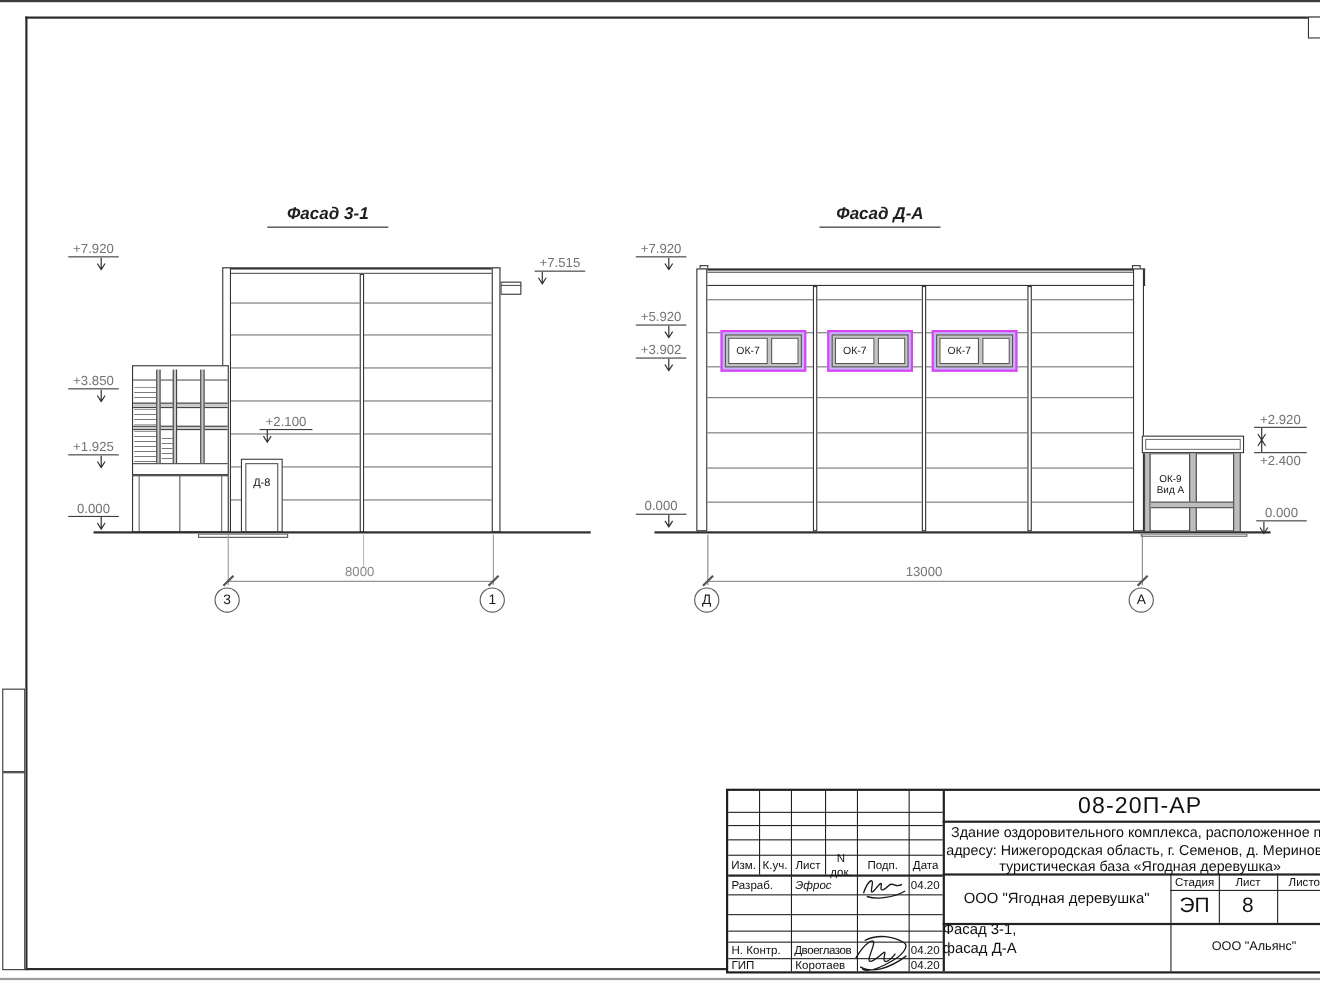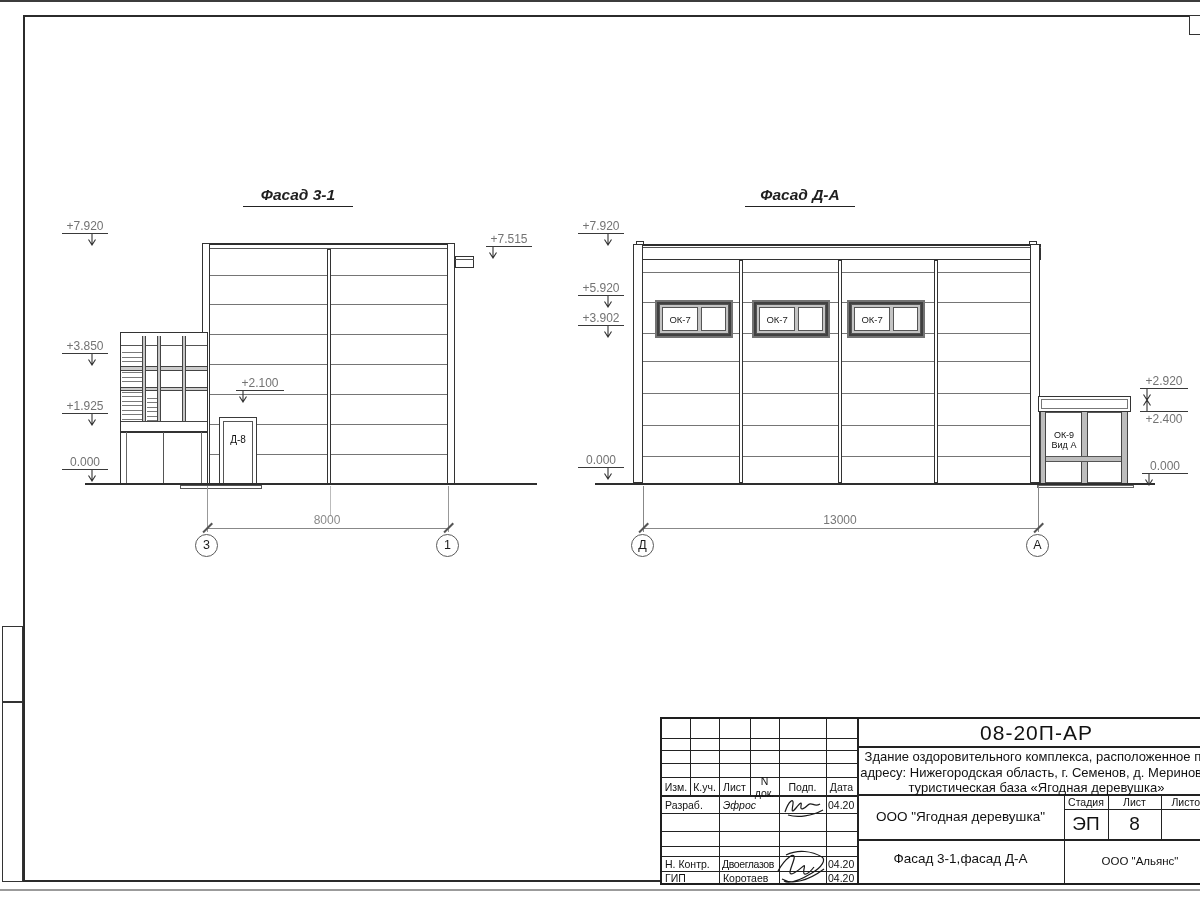--- a/index.html
+++ b/index.html
@@ -21,21 +21,21 @@
   .emark-up { border-bottom:none; border-top:1px solid #3a3a3a; line-height:15px; }
   .earr { position:absolute; top:15px; width:12px; height:12px; }
   .earr.r { right:10px; } .earr.l { left:1px; }
   .earr.up { top:-13px; transform:rotate(180deg); }
   
   .dimtext { position:absolute; font-size:12px; color:#8a8a8a; text-align:center; }
   .tick { position:absolute; width:13px; height:1.5px; background:#555; transform:rotate(-45deg); }
   .axc { position:absolute; width:23px; height:23px; border:1.3px solid #5a5a5a; border-radius:50%;
          background:#fff; text-align:center; line-height:21px; font-size:12.5px; color:#1d1d1d; }
   
-  .win { position:absolute; width:78px; height:38px; border:2px solid #737373; background:#404040; padding:2px; }
+  .win { position:absolute; width:78px; height:38px; border:2px solid #d946ef; background:#c4b5fd; padding:2px; }
   .win-in { width:100%; height:100%; background:#c4c4c4; border:1px solid #555; display:flex; gap:3px; padding:2px; }
   .pane { background:#fff; border:1px solid #555; display:flex; align-items:center; justify-content:center;
           font-size:9.5px; color:#222; }
   .pane-l { flex:1.5; } .pane-r { flex:1; }
   .stripes { position:absolute; background:repeating-linear-gradient(to bottom,#7a7a7a 0,#7a7a7a 1px,transparent 1px,transparent 4.5px); }
   .post { position:absolute; background:#c6c6c6; border-left:1px solid #444; border-right:1px solid #444; }
   .gband { position:absolute; background:#cccccc; border-top:1px solid #444; border-bottom:1px solid #444; }
   
   .tb { position:absolute; left:660px; top:717px; width:554px; height:168px; border:2px solid #1e1e1e; background:#fff; }
   .tbv { position:absolute; width:1px; background:#222; }
@@ -320,20 +320,20 @@
       <div>Здание оздоровительного комплекса, расположенное по</div>
       <div>адресу: Нижегородская область, г. Семенов, д. Мериново,</div>
       <div>туристическая база «Ягодная деревушка»</div>
     </div>
     <div class="tbt cen" style="left:195px;top:75px;width:207px;height:45px;font-size:13.5px;">ООО "Ягодная деревушка"</div>
     <div class="tbt cen" style="left:402px;top:76px;width:44px;height:14px;font-size:10.5px;">Стадия</div>
     <div class="tbt cen" style="left:446px;top:76px;width:53px;height:14px;font-size:10.5px;">Лист</div>
     <div class="tbt cen" style="left:499px;top:76px;width:55px;height:14px;font-size:10.5px;">Листов</div>
     <div class="tbt cen" style="left:402px;top:90px;width:44px;height:30px;font-size:19px;">ЭП</div>
     <div class="tbt cen" style="left:446px;top:90px;width:53px;height:30px;font-size:19px;">8</div>
-    <div class="tbt" style="left:195px;top:120px;width:207px;height:28px;font-size:13.5px;line-height:17px;display:flex;flex-direction:row;align-items:flex-end;justify-content:center;">
+    <div class="tbt" style="left:195px;top:120px;width:207px;height:28px;font-size:13.5px;line-height:17px;display:flex;flex-direction:column;align-items:flex-start;justify-content:center;">
       <div>Фасад 3-1,</div>
       <div>фасад Д-А</div>
     </div>
     <div class="tbt cen" style="left:402px;top:120px;width:152px;height:44px;font-size:11.5px;">ООО "Альянс"</div>
   </div>
 
 </div>
 
 </body></html>

